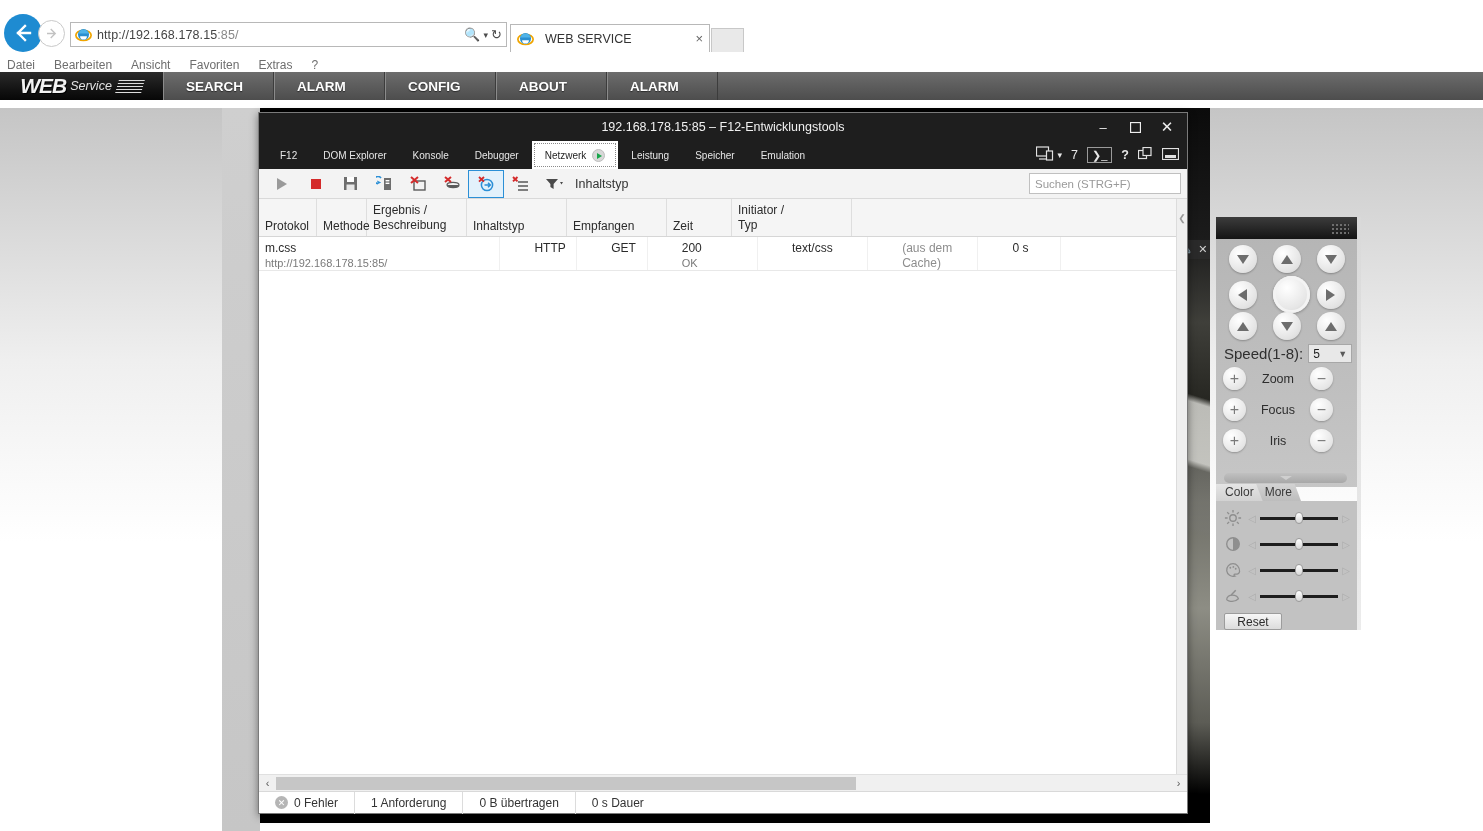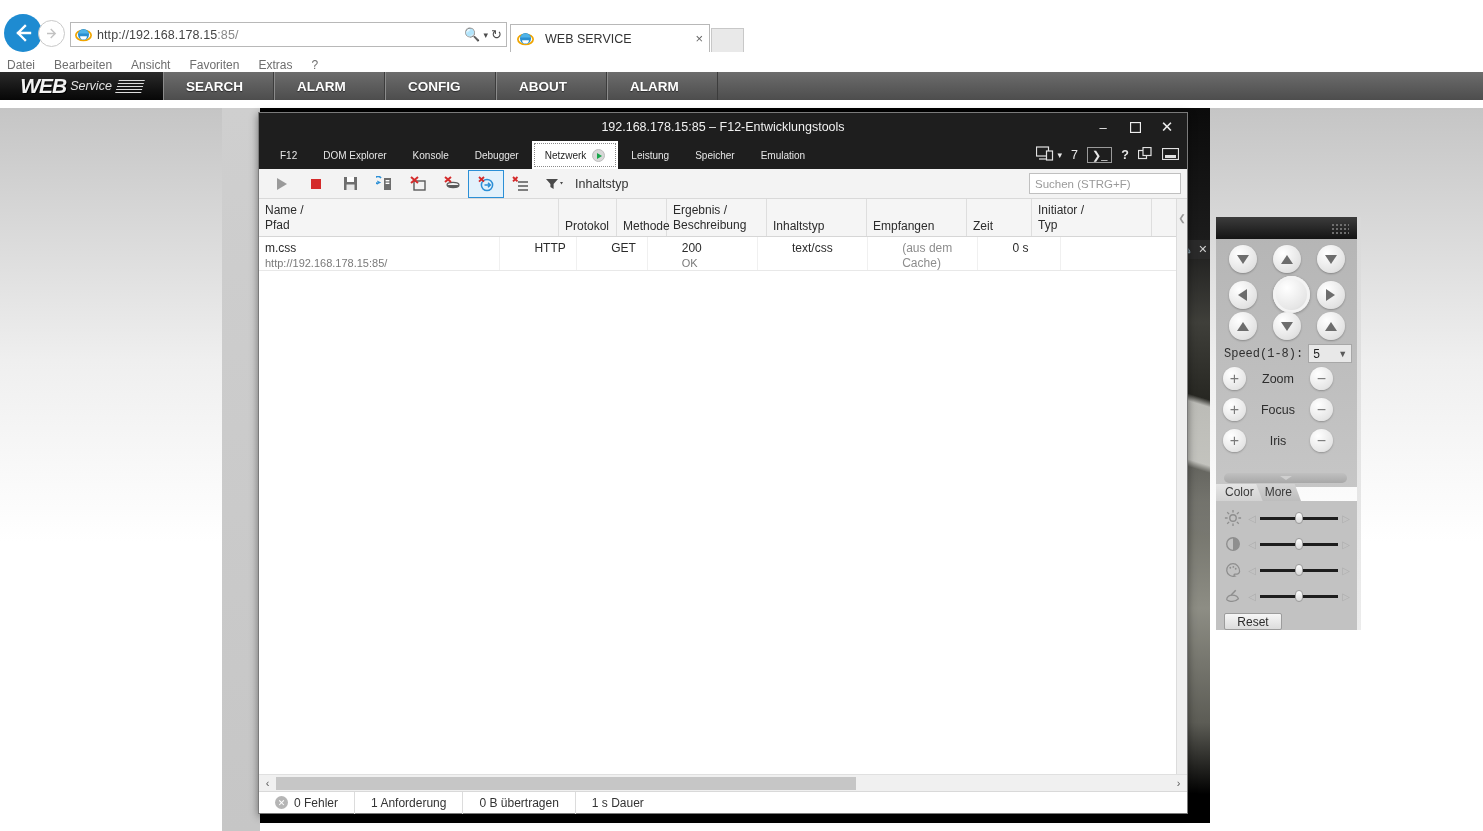--- a/index.html
+++ b/index.html
@@ -234,21 +234,21 @@
     background:radial-gradient(circle at 38% 32%,#ffffff,#e6e6e6 62%,#c9c9c9);
     box-shadow:0 1px 3px rgba(0,0,0,.3), inset 0 0 0 3px #f3f3f3;
   }
   .tri { width:0; height:0; border-style:solid; }
   .t-up { border-width:0 6px 9px 6px; border-color:transparent transparent #6d6d6d transparent; }
   .t-down { border-width:9px 6px 0 6px; border-color:#6d6d6d transparent transparent transparent; }
   .t-left { border-width:6px 9px 6px 0; border-color:transparent #6d6d6d transparent transparent; }
   .t-right { border-width:6px 0 6px 9px; border-color:transparent transparent transparent #6d6d6d; }
 
   .speed-row { display:flex; align-items:center; gap:5px; padding:4px 0 0 8px; }
-  .speed-label { font-size:12px; color:#2f2f2f;font-family:Liberation Mono, monospace; }
+  .speed-label { font-size:15px; color:#2f2f2f; }
   .speed-sel { width:44px; height:19px; background:#e8e8e8; border:1px solid #a7a7a7;
     display:flex; align-items:center; font-size:12px; color:#222; padding-left:4px; }
   .speed-sel .caret { margin-left:auto; margin-right:4px; font-size:9px; color:#5a5a5a; }
 
   .zf-row { display:flex; align-items:center; height:31px; padding-left:7px; }
   .rbtn {
     width:23px; height:23px; border-radius:50%;
     background:radial-gradient(circle at 35% 30%,#fff,#e6e6e6 70%,#d2d2d2);
     box-shadow:0 1px 2px rgba(0,0,0,.25);
     display:flex; align-items:center; justify-content:center;
@@ -648,24 +648,20 @@
     </div>
     <span class="filter-label">Inhaltstyp</span>
 
     <div id="f12-search">
       <span>Suchen (STRG+F)</span>
     </div>
   </div>
 
   <div id="net-table">
     <div class="thead">
-      <div class="th c0">
-        <div>Name /</div>
-        <div>Pfad</div>
-      </div>
       <div class="th c1" style="padding-top:20px;">
         <div>Protokol</div>
       </div>
       <div class="th c2" style="padding-top:20px;">
         <div>Methode</div>
       </div>
       <div class="th c3">
         <div>Ergebnis /</div>
         <div>Beschreibung</div>
       </div>
@@ -714,15 +710,15 @@
     <span class="sc-arrow">›</span>
   </div>
 
   <div id="f12-status">
     <span class="st-cell">
       <span class="err-ico">✕</span>
       <span>0 Fehler</span>
     </span>
     <span class="st-cell">1 Anforderung</span>
     <span class="st-cell">0 B übertragen</span>
-    <span class="st-cell" style="border-right:none;">1 s Dauer</span>
+    <span class="st-cell" style="border-right:none;">0 s Dauer</span>
   </div>
 </div>
 
 </body></html>

